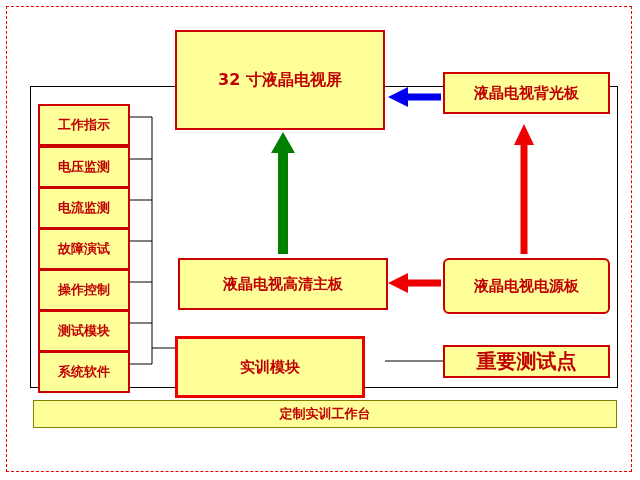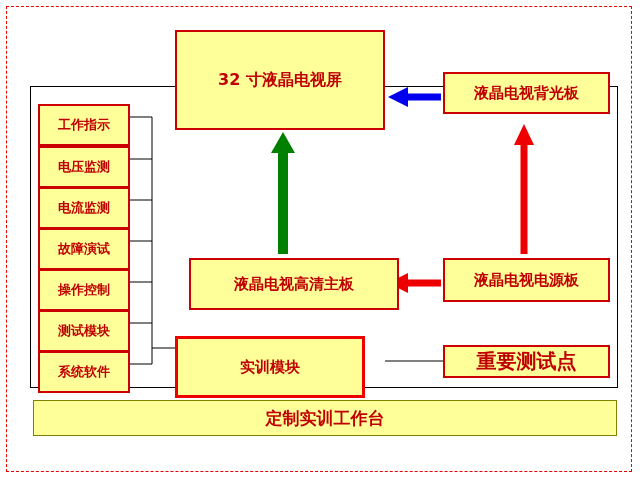--- a/index.html
+++ b/index.html
@@ -30,25 +30,25 @@
   .box{
     position:absolute;box-sizing:border-box;z-index:3;
     background:var(--box-fill);
     border:2px solid var(--box-border);
     color:var(--text-red);font-weight:bold;
     display:flex;align-items:center;justify-content:center;
     text-align:center;white-space:nowrap;
   }
   .screen-box{left:175px;top:30px;width:210px;height:100px;font-size:16px;}
   .backlight-box{left:443px;top:72px;width:167px;height:42px;font-size:15px;}
-  .mainboard-box{left:189px;top:258px;width:210px;height:52px;font-size:15px;}
-  .power-box{left:443px;top:258px;width:167px;height:44px;font-size:15px;}
+  .mainboard-box{left:178px;top:258px;width:210px;height:52px;font-size:15px;}
+  .power-box{left:443px;top:258px;width:167px;height:56px;font-size:15px;border-radius:6px;}
   .training-box{left:175px;top:316px;width:190px;height:62px;font-size:15px;border-width:3px;border-color:var(--arrow-red);margin-top:20px;}
   .testpoints-box{left:443px;top:345px;width:167px;height:33px;font-size:20px;}
-  .workbench-box{left:33px;top:400px;width:584px;height:36px;font-size:17px;border:1px solid var(--workbench-border);}
+  .workbench-box{left:33px;top:400px;width:584px;height:28px;font-size:13px;border:1px solid var(--workbench-border);}
   .small-box{left:38px;width:92px;height:42px;font-size:13px;}
 </style>
 </head>
 <body>
 
 <div id="stage">
 
   <div class="outer-frame"></div>
   <div class="inner-frame"></div>
 

